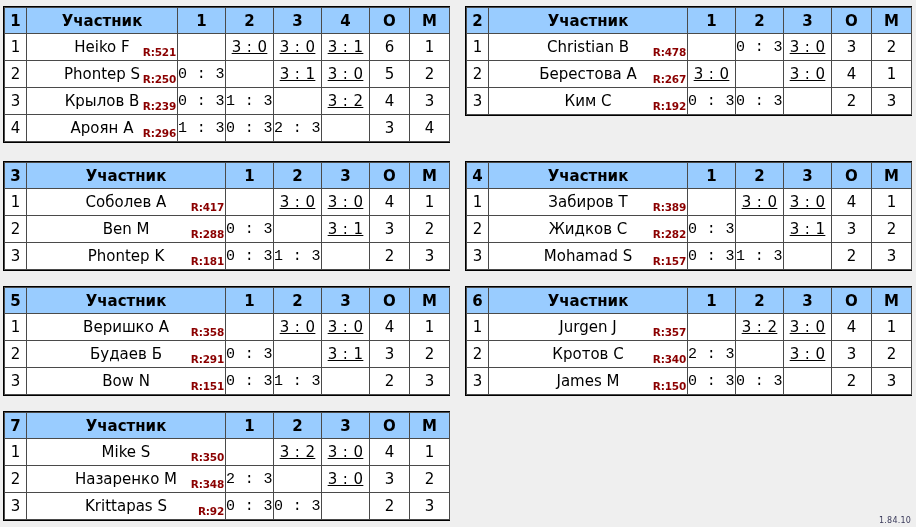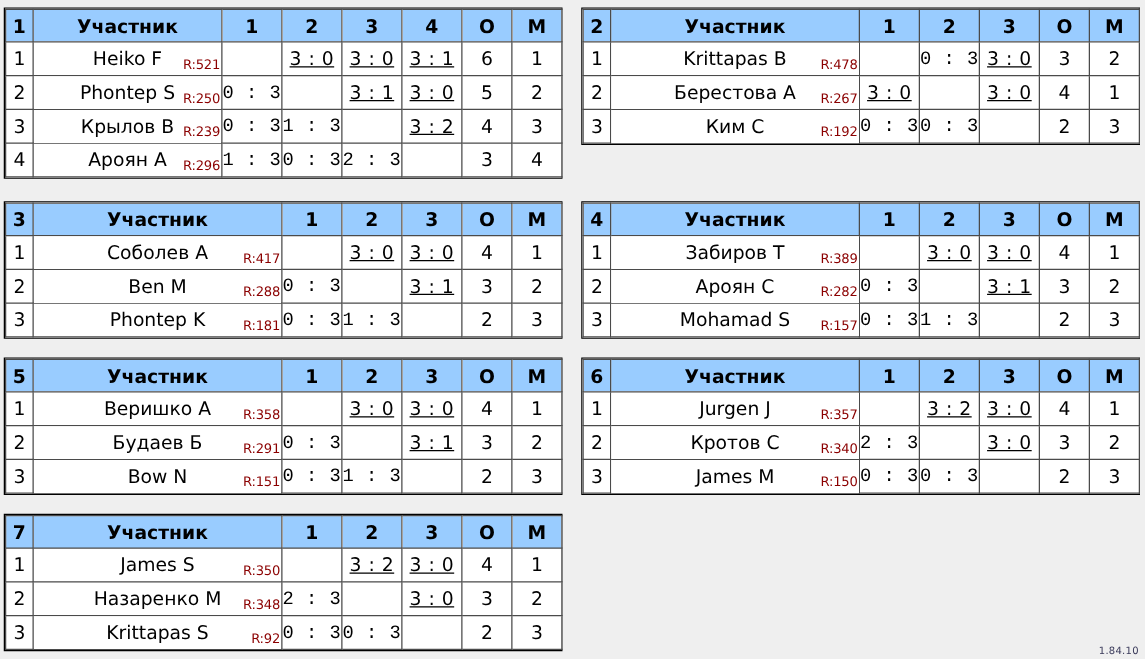--- a/index.html
+++ b/index.html
@@ -92,21 +92,21 @@
   }
   td.pname .nm {
     display: inline-block;
   }
   td.pname .rt {
     position: absolute;
     right: 1px;
     bottom: 2px;
     font-size: 10.5px;
     color: #8b0000;
-    font-weight: normal;
+    font-weight: bold;
     letter-spacing: -0.2px;
   }
   td.score {
     font-size: 15px;
     font-weight: bold;
     letter-spacing: 0.4px;
   }
   td.win {
     background: #8ef08e;
     text-decoration: underline;
@@ -226,21 +226,21 @@
             <th class="rnd">1</th>
             <th class="rnd">2</th>
             <th class="rnd">3</th>
             <th class="stat">О</th>
             <th class="stat">М</th>
           </tr>
         </thead>
         <tbody>
           <tr class="prow">
             <td class="seed">1</td>
-            <td class="pname"><span class="nm">Krittapas B</span><span class="rt">R:478</span></td>
+            <td class="pname"><span class="nm">Christian B</span><span class="rt">R:478</span></td>
             <td class="score self"></td>
             <td class="score loss">0 : 3</td>
             <td class="score win">3 : 0</td>
             <td class="stat">3</td>
             <td class="stat">2</td>
           </tr>
           <tr class="prow">
             <td class="seed">2</td>
             <td class="pname"><span class="nm">Берестова А</span><span class="rt">R:267</span></td>
             <td class="score win">3 : 0</td>
@@ -341,21 +341,21 @@
             <td class="seed">1</td>
             <td class="pname"><span class="nm">Забиров Т</span><span class="rt">R:389</span></td>
             <td class="score self"></td>
             <td class="score win">3 : 0</td>
             <td class="score win">3 : 0</td>
             <td class="stat">4</td>
             <td class="stat">1</td>
           </tr>
           <tr class="prow">
             <td class="seed">2</td>
-            <td class="pname"><span class="nm">Ароян С</span><span class="rt">R:282</span></td>
+            <td class="pname"><span class="nm">Жидков С</span><span class="rt">R:282</span></td>
             <td class="score loss">0 : 3</td>
             <td class="score self"></td>
             <td class="score win">3 : 1</td>
             <td class="stat">3</td>
             <td class="stat">2</td>
           </tr>
           <tr class="prow">
             <td class="seed">3</td>
             <td class="pname"><span class="nm">Mohamad S</span><span class="rt">R:157</span></td>
             <td class="score loss">0 : 3</td>
@@ -491,21 +491,21 @@
             <th class="rnd">1</th>
             <th class="rnd">2</th>
             <th class="rnd">3</th>
             <th class="stat">О</th>
             <th class="stat">М</th>
           </tr>
         </thead>
         <tbody>
           <tr class="prow">
             <td class="seed">1</td>
-            <td class="pname"><span class="nm">James S</span><span class="rt">R:350</span></td>
+            <td class="pname"><span class="nm">Mike S</span><span class="rt">R:350</span></td>
             <td class="score self"></td>
             <td class="score win">3 : 2</td>
             <td class="score win">3 : 0</td>
             <td class="stat">4</td>
             <td class="stat">1</td>
           </tr>
           <tr class="prow">
             <td class="seed">2</td>
             <td class="pname"><span class="nm">Назаренко М</span><span class="rt">R:348</span></td>
             <td class="score loss">2 : 3</td>

